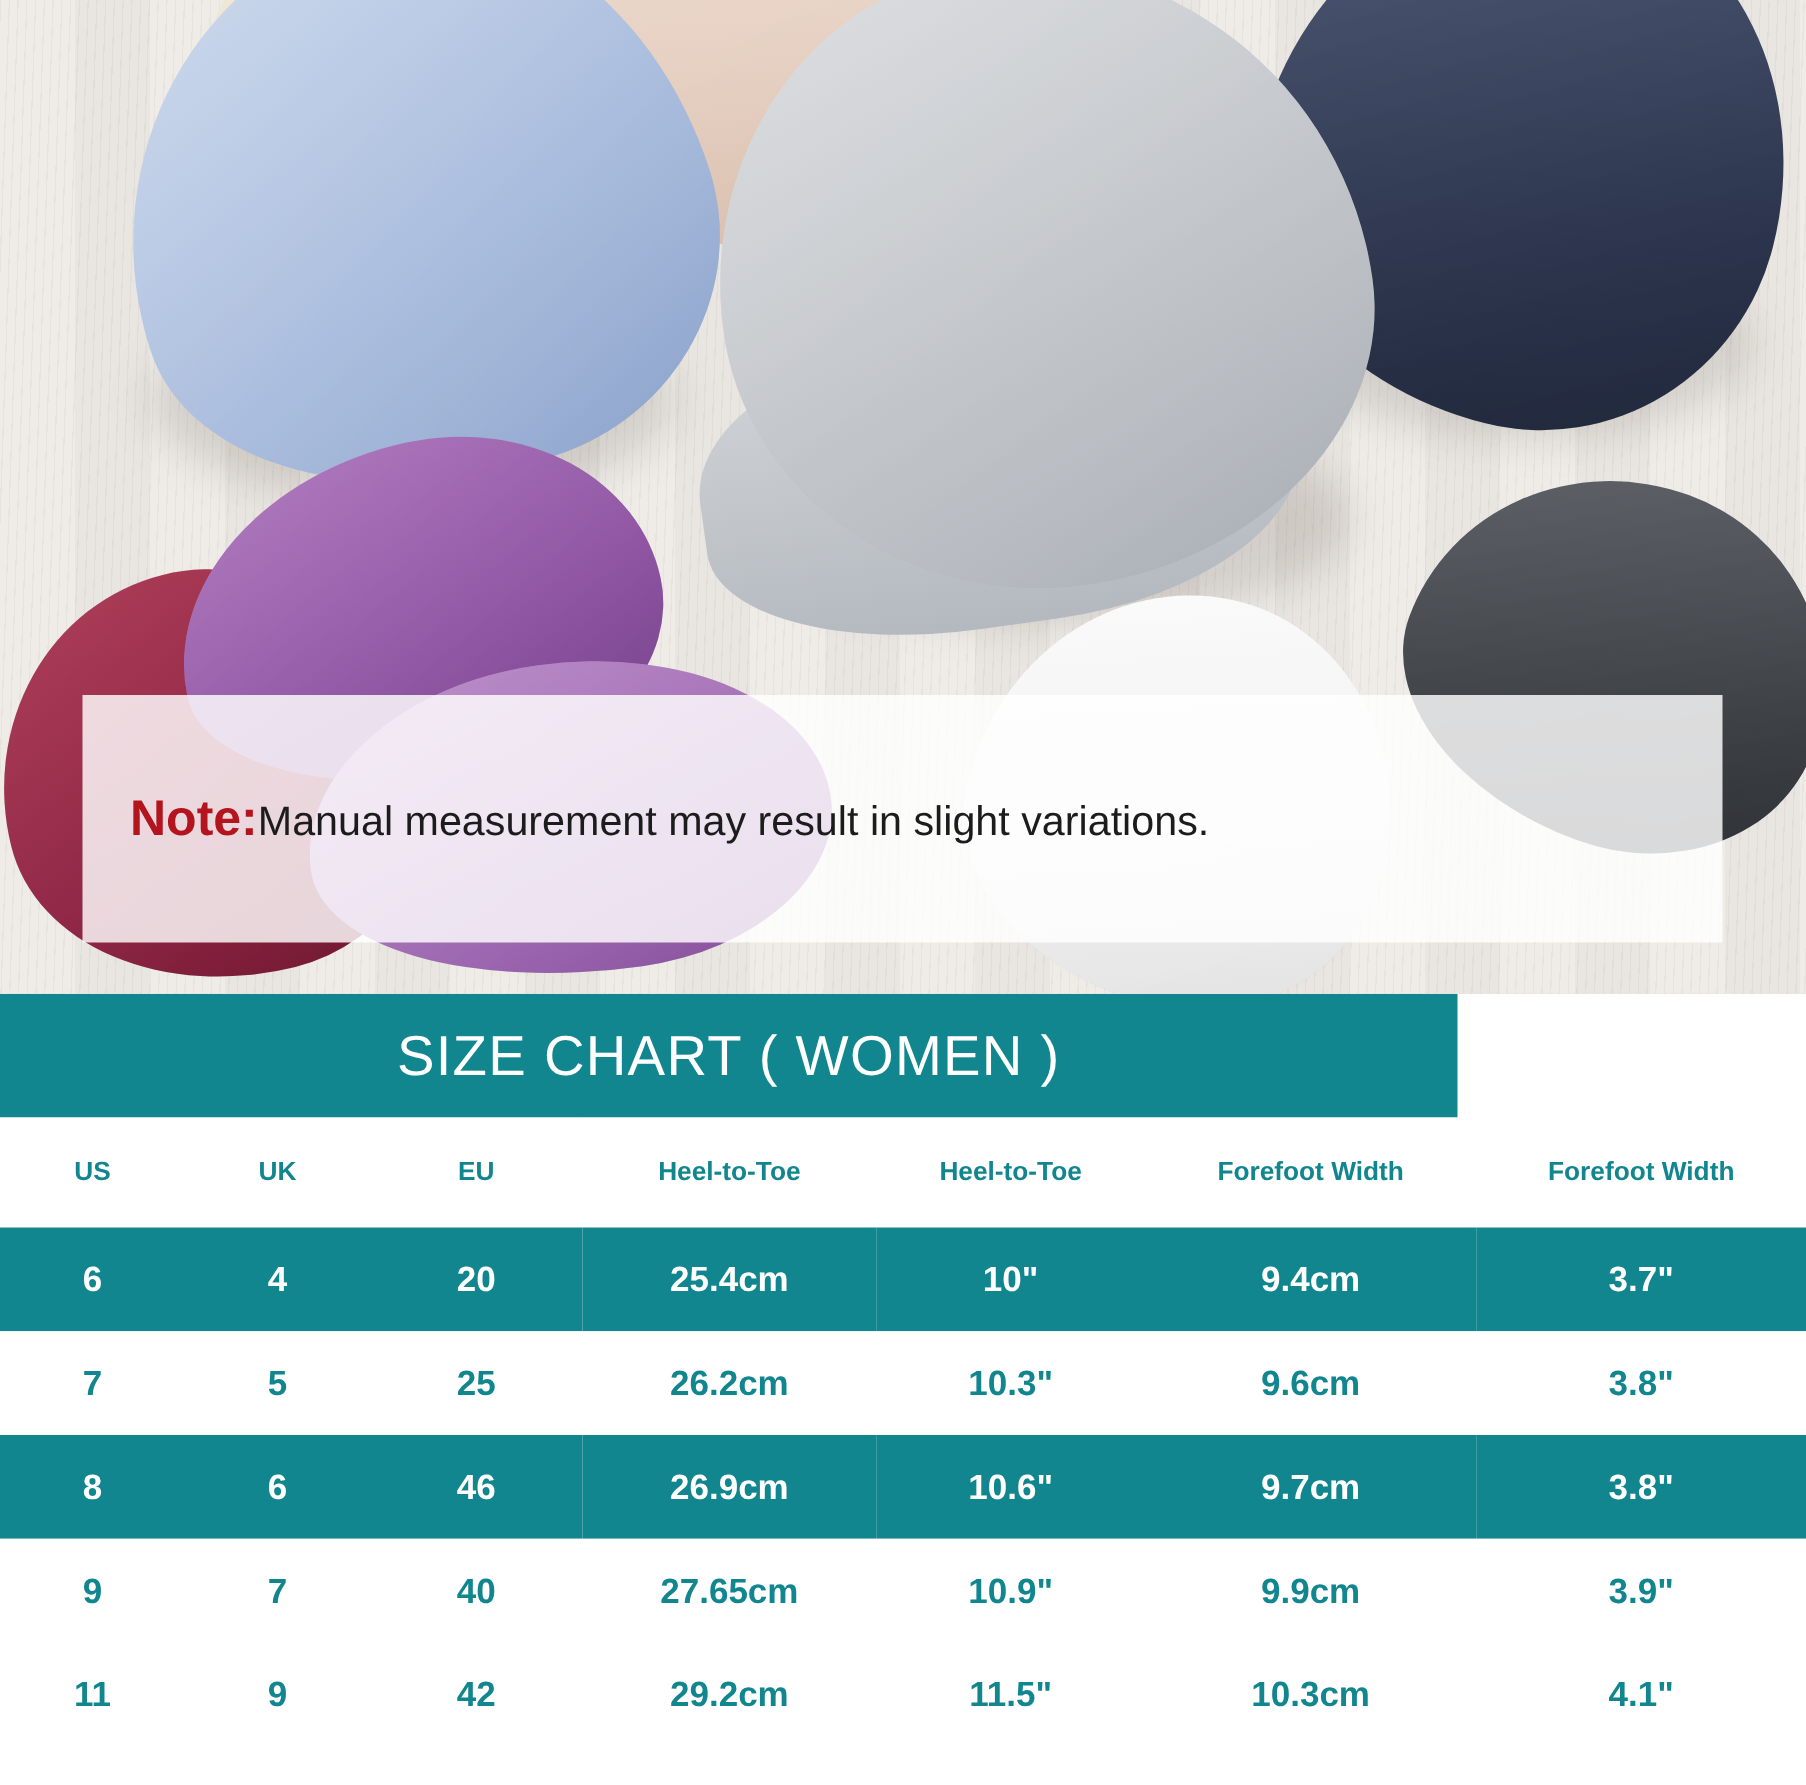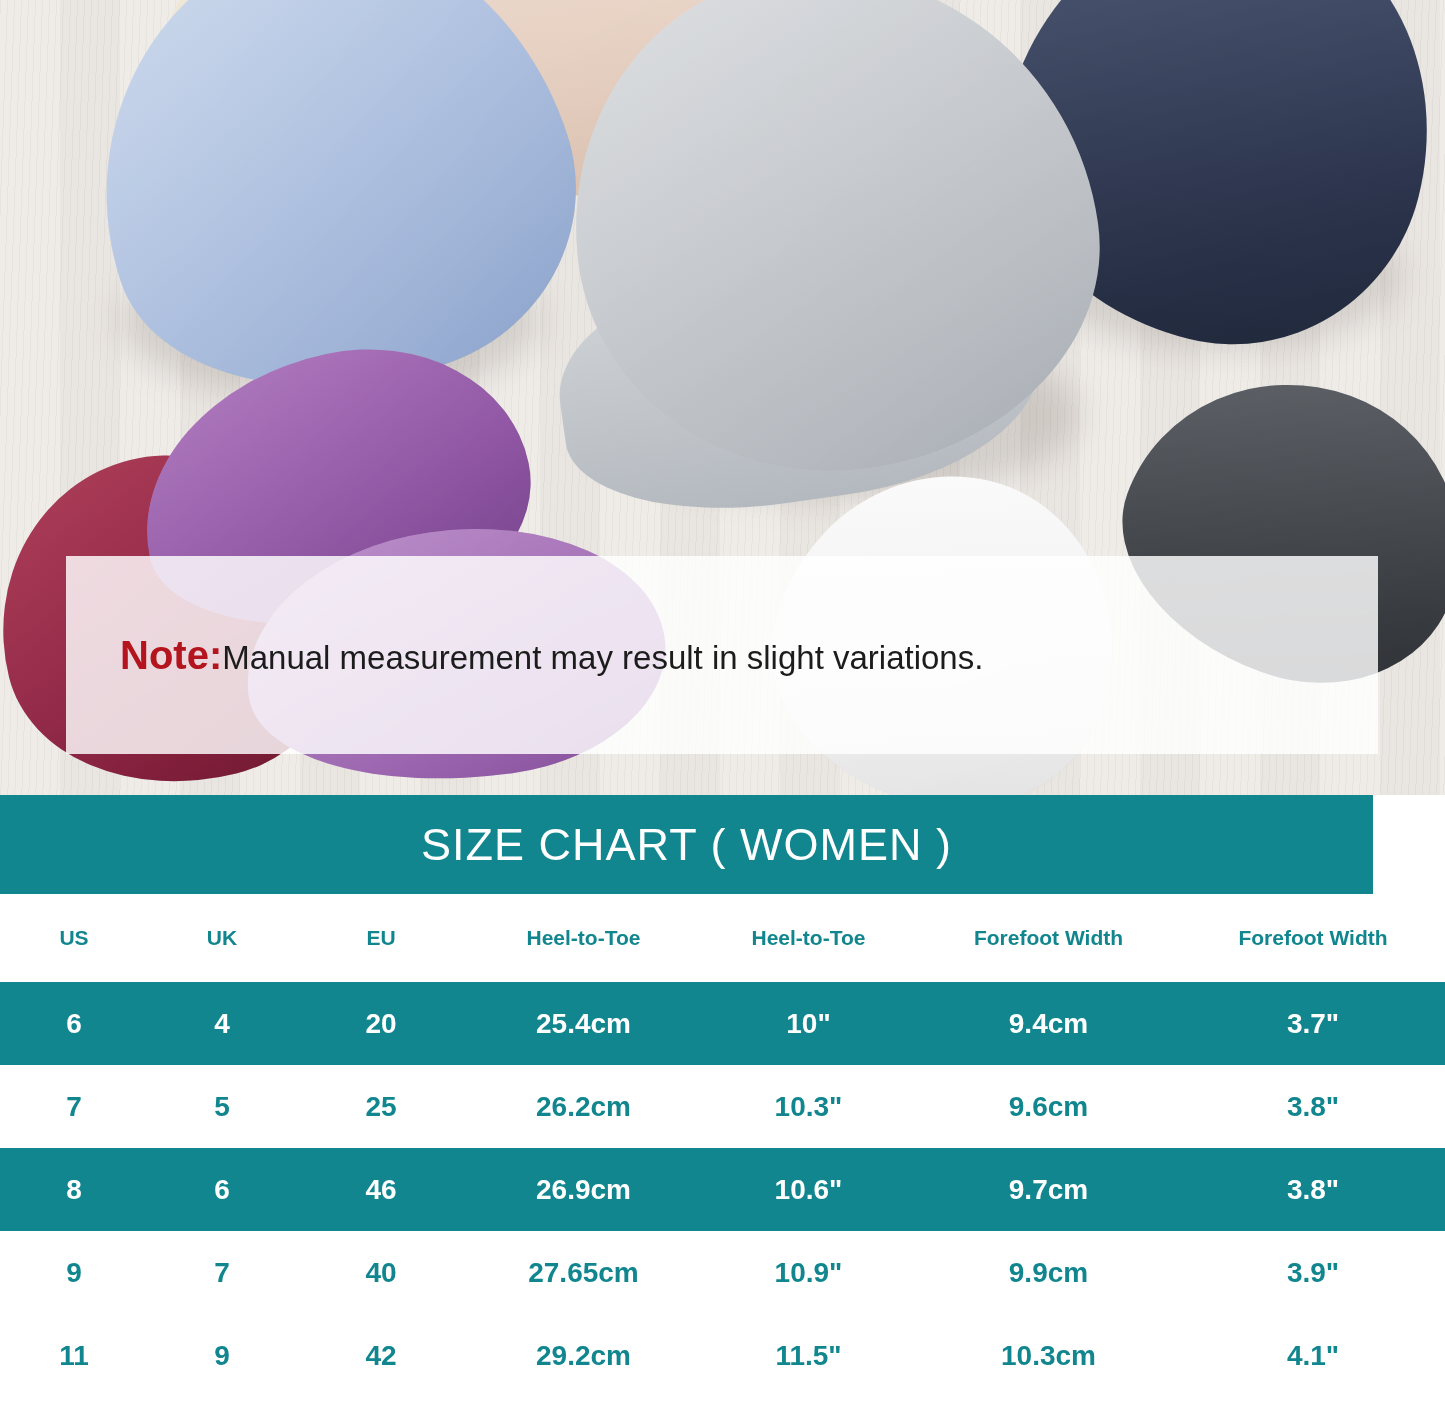--- a/index.html
+++ b/index.html
@@ -136,42 +136,42 @@
     align-items: center;
     padding-left: 22px;
   }
   .foot-diagram {
     width: 250px;
     height: 160px;
     position: relative;
     flex: 0 0 auto;
   }
   .foot-diagram svg { display: block; }
-  .note-text { margin-left: 32px; }
+  .note-text { margin-left: 16px; }
   .note-line1 {
     font-size: 33px;
     color: #1c1c1c;
     white-space: nowrap;
     line-height: 1.25;
   }
   .note-line1 .note-word {
     color: #b3141e;
     font-weight: bold;
     font-size: 40px;
   }
   .note-line2 {
     font-size: 29px;
     color: #1c1c1c;
     margin-top: 16px;
     white-space: nowrap;
   }
 
   
   .chart-header {
-    width: 1373px;
+    width: 1166px;
     height: 99px;
     background: #11868f;
     display: flex;
     align-items: center;
     justify-content: center;
   }
   .chart-title {
     color: #ffffff;
     font-size: 45px;
     letter-spacing: 1px;

